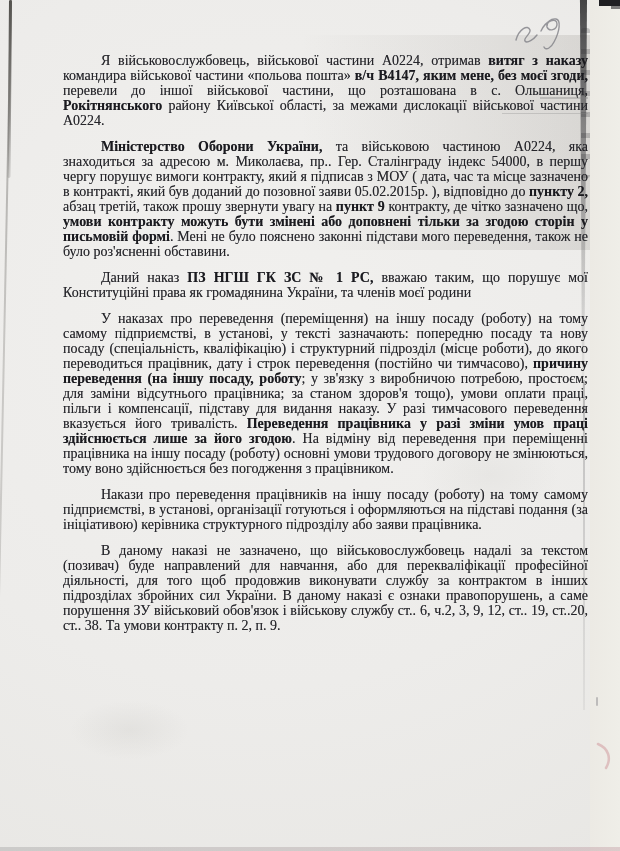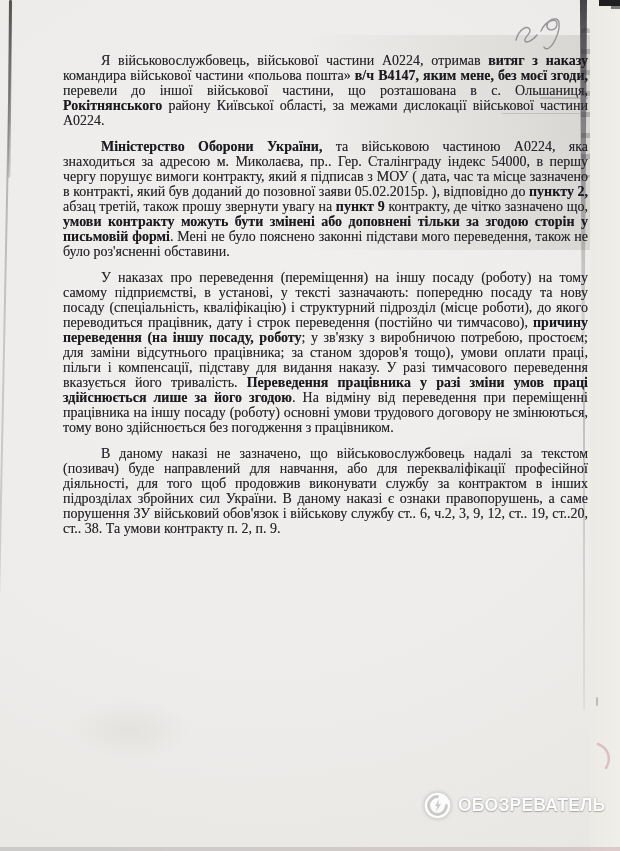--- a/index.html
+++ b/index.html
@@ -94,26 +94,20 @@
     </svg>
   </div>
 
   <svg class="pink-curl" width="26" height="30" viewBox="0 0 26 30">
     <path d="M6 2 C16 6 20 16 14 26" stroke="rgba(198,122,128,.38)" stroke-width="2.5" fill="none" stroke-linecap="round"></path>
   </svg>
 
   <div class="doc-text" id="doc-text">
       <p class="para"><span class="run n">Я військовослужбовець, військової частини А0224, отримав </span><span class="run b">витяг з наказу</span><span class="run n"> командира військової частини «польова пошта» </span><span class="run b">в/ч В4147, яким мене, без моєї згоди,</span><span class="run n"> перевели до іншої військової частини, що розташована в с. Ольшаниця, </span><span class="run b">Рокітнянського</span><span class="run n"> району Київської області, за межами дислокації військової частини А0224.</span></p>
       <p class="para"><span class="run bu">Міністерство Оборони України,</span><span class="run n"> та військовою частиною А0224, яка знаходиться за адресою м. Миколаєва, пр.. Гер. Сталінграду індекс 54000, в першу чергу порушує вимоги контракту, який я підписав з МОУ ( дата, час та місце зазначено в контракті, який був доданий до позовної заяви 05.02.2015р. ), відповідно до </span><span class="run b">пункту 2,</span><span class="run n"> абзац третій, також прошу звернути увагу на </span><span class="run b">пункт 9</span><span class="run n"> контракту, де чітко зазначено що, </span><span class="run bu">умови контракту можуть бути змінені або доповнені тільки за згодою сторін у письмовій формі</span><span class="run n">. Мені не було пояснено законні підстави мого переведення, також не було роз'ясненні обставини.</span></p>
+      <p class="para"><span class="run n">Даний наказ </span><span class="run b">ПЗ НГШ ГК ЗС № 1 РС,</span><span class="run n"> вважаю таким, що порушує мої Конституційні права як громадянина України, та членів моєї родини</span></p>
       <p class="para"><span class="run n">У наказах про переведення (переміщення) на іншу посаду (роботу) на тому самому підприємстві, в установі, у тексті зазначають: попередню посаду та нову посаду (спеціальність, кваліфікацію) і структурний підрозділ (місце роботи), до якого переводиться працівник, дату і строк переведення (постійно чи тимчасово), </span><span class="run bu">причину переведення (на іншу посаду, роботу</span><span class="run n">; у зв'язку з виробничою потребою, простоєм; для заміни відсутнього працівника; за станом здоров'я тощо), умови оплати праці, пільги і компенсації, підставу для видання наказу. У разі тимчасового переведення вказується його тривалість. </span><span class="run bu">Переведення працівника у разі зміни умов праці здійснюється лише за його згодою</span><span class="run n">. На відміну від переведення при переміщенні працівника на іншу посаду (роботу) основні умови трудового договору не змінюються, тому воно здійснюється без погодження з працівником.</span></p>
+      <p class="para"><span class="run n">Накази про переведення працівників на іншу посаду (роботу) на тому самому підприємстві, в установі, організації готуються і оформляються на підставі подання (за ініціативою) керівника структурного підрозділу або заяви працівника.</span></p>
       <p class="para"><span class="run n">В даному наказі не зазначено, що військовослужбовець надалі за текстом (позивач) буде направлений для навчання, або для перекваліфікації професійної діяльності, для того щоб продовжив виконувати службу за контрактом в інших підрозділах збройних сил України. В даному наказі є ознаки правопорушень, а саме порушення ЗУ військовий обов'язок і військову службу ст.. 6, ч.2, 3, 9, 12, ст.. 19, ст..20, ст.. 38. Та умови контракту п. 2, п. 9.</span></p>
     </div>
 
-  <div class="watermark">
-    <svg class="wm-logo" width="29" height="29" viewBox="0 0 30 30">
-      <circle cx="15" cy="15" r="13.3" fill="rgba(255,255,255,.95)"></circle>
-      <path d="M15 5.8 A9.2 9.2 0 1 0 24.2 15" fill="none" stroke="#c9c9c6" stroke-width="3.1" stroke-linecap="round"></path>
-      <path d="M16.6 8.6 L12.4 15.4 L14.9 15.4 L13.3 21.4 L18.6 13.8 L15.8 13.8 Z" fill="#c9c9c6"></path>
-    </svg>
-    <span class="wm-text">ОБОЗРЕВАТЕЛЬ</span>
-  </div>
 
 </div>
 
 </body></html>

